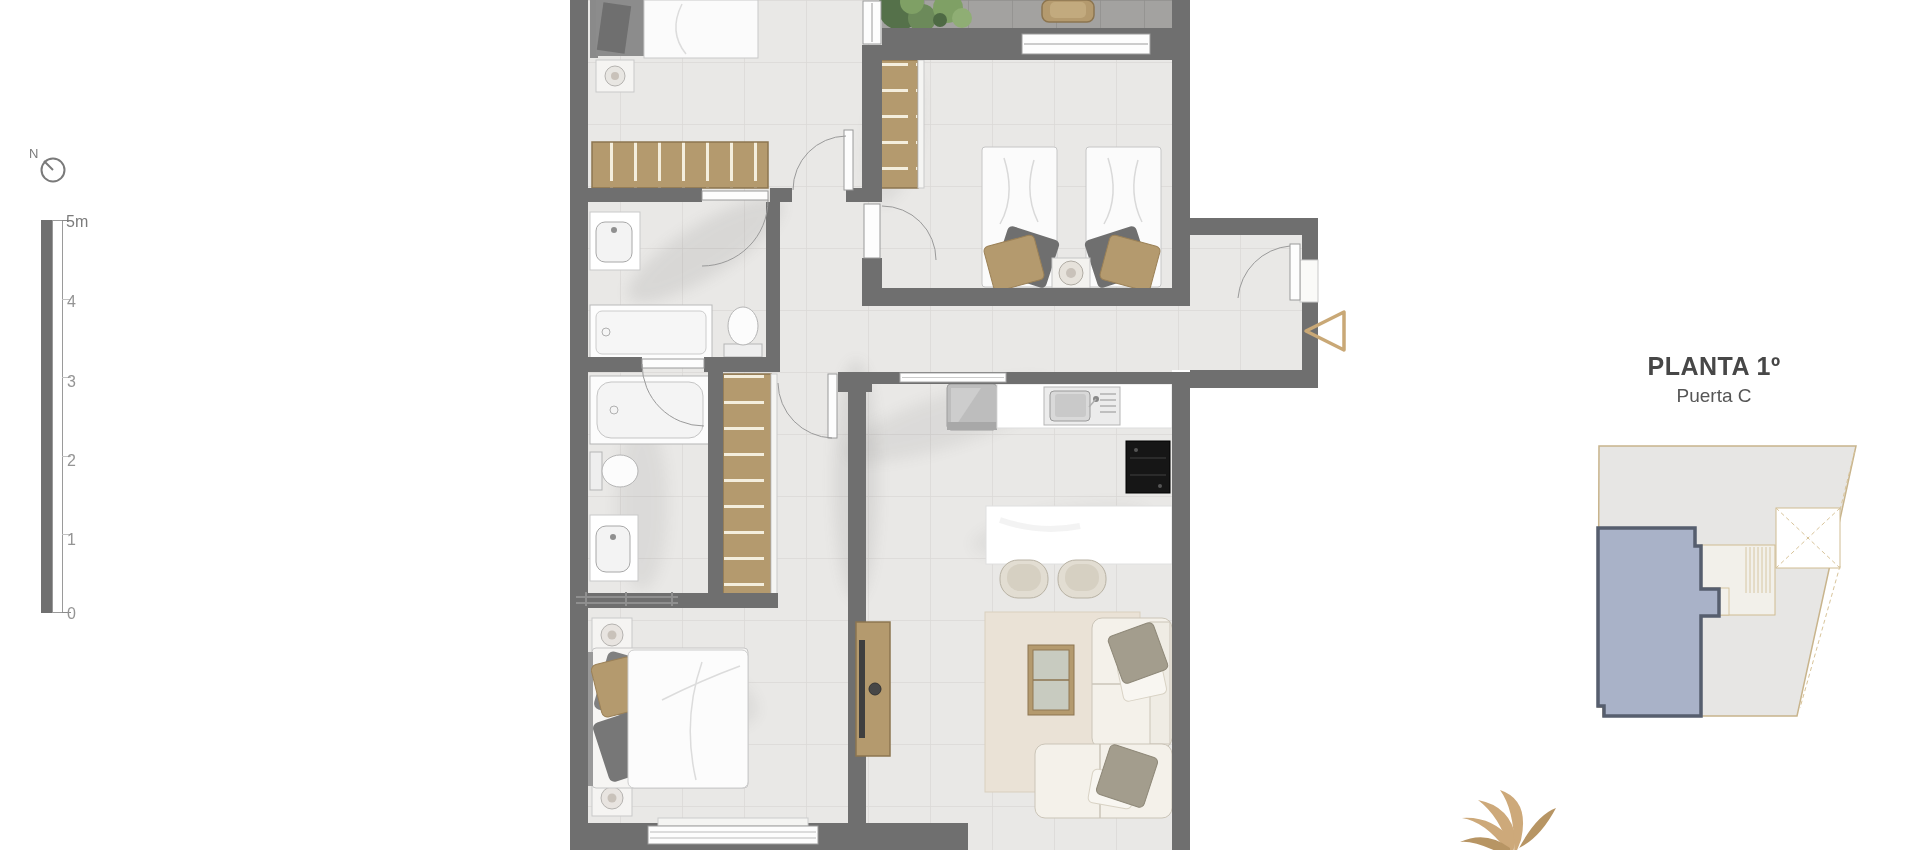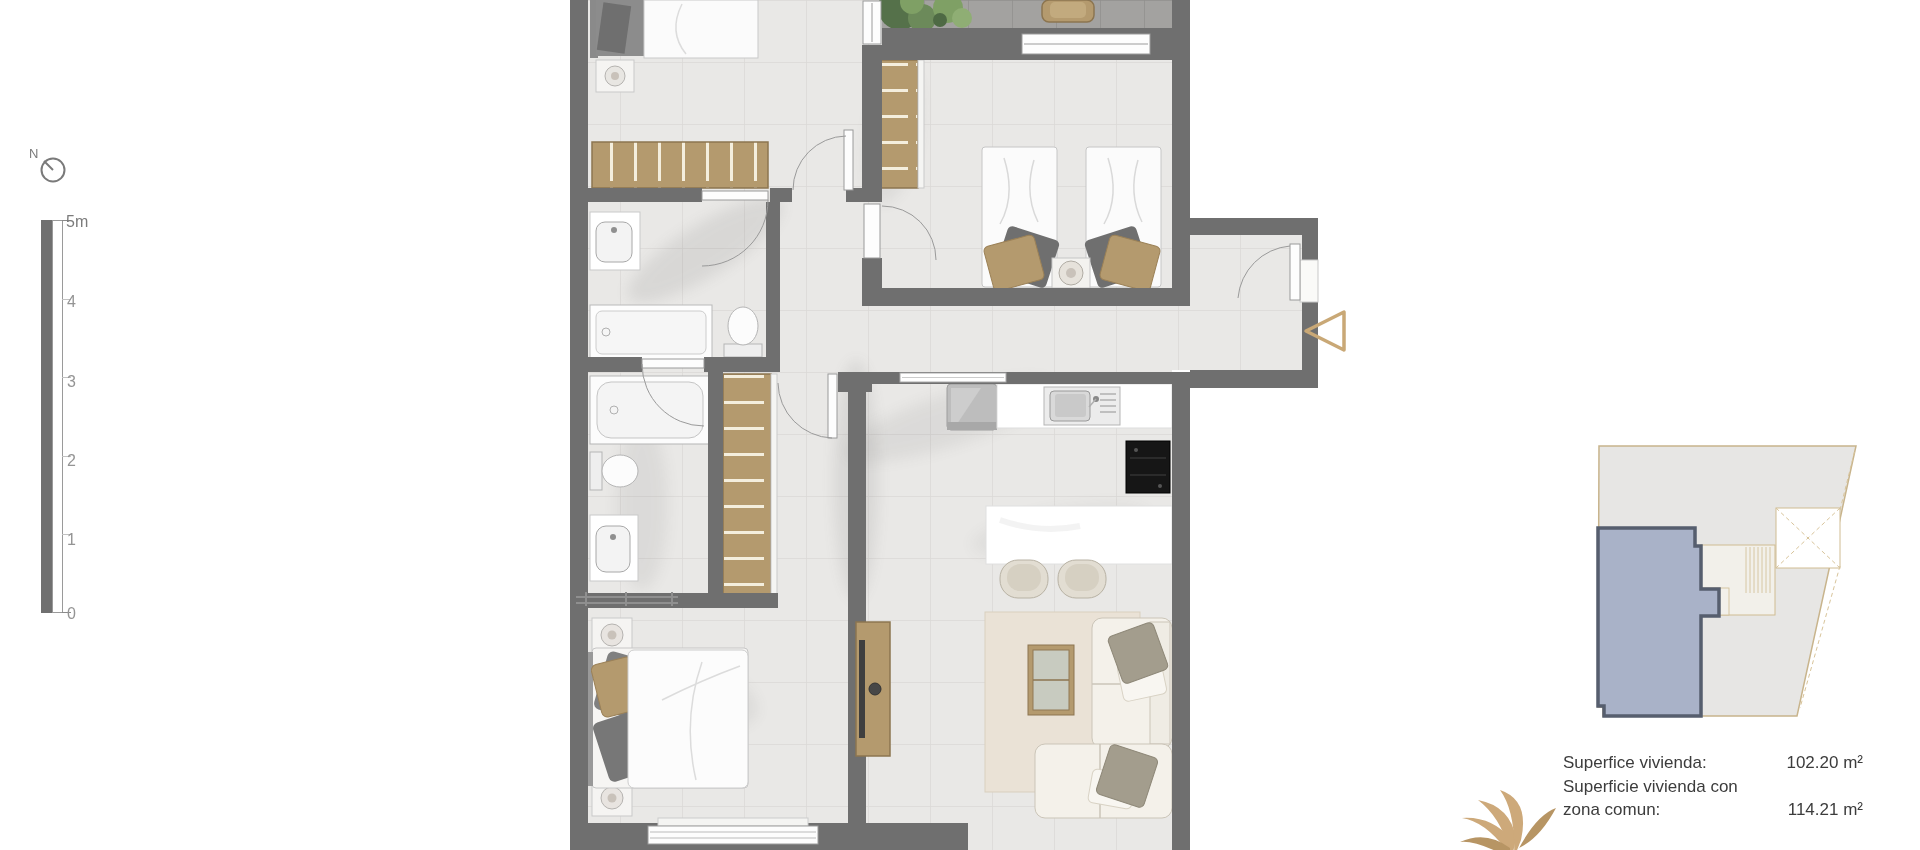--- a/index.html
+++ b/index.html
@@ -340,29 +340,19 @@
   <div class="sb-tick" style="top:314px;"></div>
   <div class="sb-tick major" style="top:392px;"></div>
 </div>
 <span class="abs sb-label" style="left:66px;top:213px;color:#7b7b7b;">5m</span>
 <span class="abs sb-label" style="left:67px;top:293px;">4</span>
 <span class="abs sb-label" style="left:67px;top:373px;">3</span>
 <span class="abs sb-label" style="left:67px;top:452px;">2</span>
 <span class="abs sb-label" style="left:67px;top:531px;">1</span>
 <span class="abs sb-label" style="left:67px;top:605px;">0</span>
 
-
-<div class="abs areas">
-  <div class="area-row">
-    <span class="lbl">Superfice vivienda:</span>
-    <span class="val">102.20 m²</span>
-  </div>
-  <div class="area-row">
-    <span class="lbl">Superficie vivienda con</span>
-    <span class="val"></span>
-  </div>
-  <div class="area-row">
-    <span class="lbl">zona comun:</span>
-    <span class="val">114.21 m²</span>
-  </div>
+<div class="abs panel-head">
+  <div class="panel-title">PLANTA 1º</div>
+  <div class="panel-subtitle">Puerta C</div>
 </div>
 
+
 </div>
 
 </body></html>

